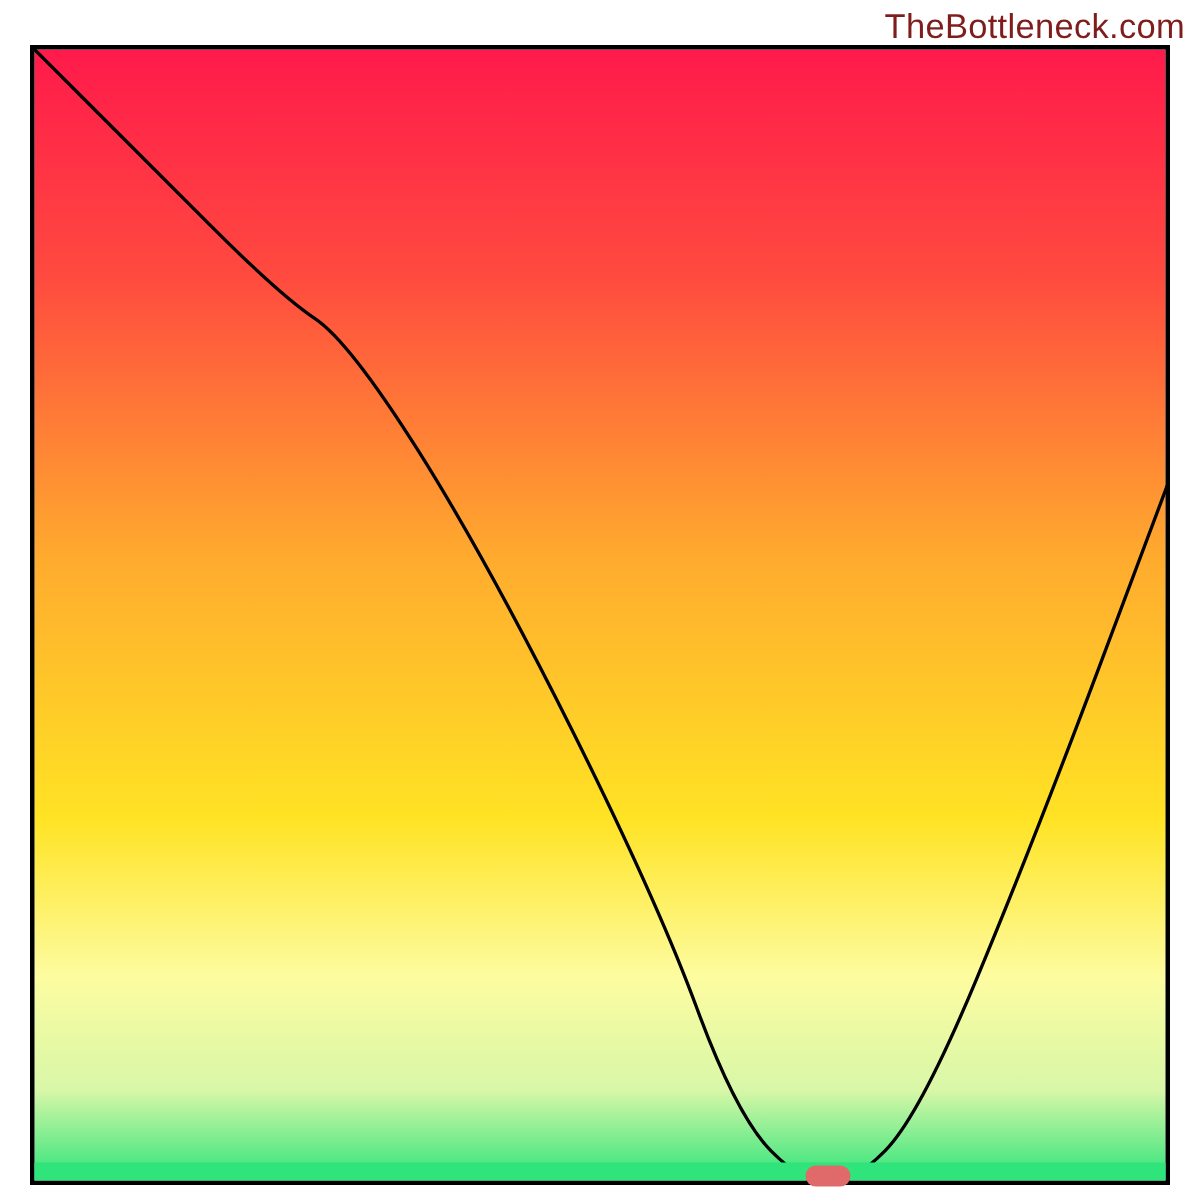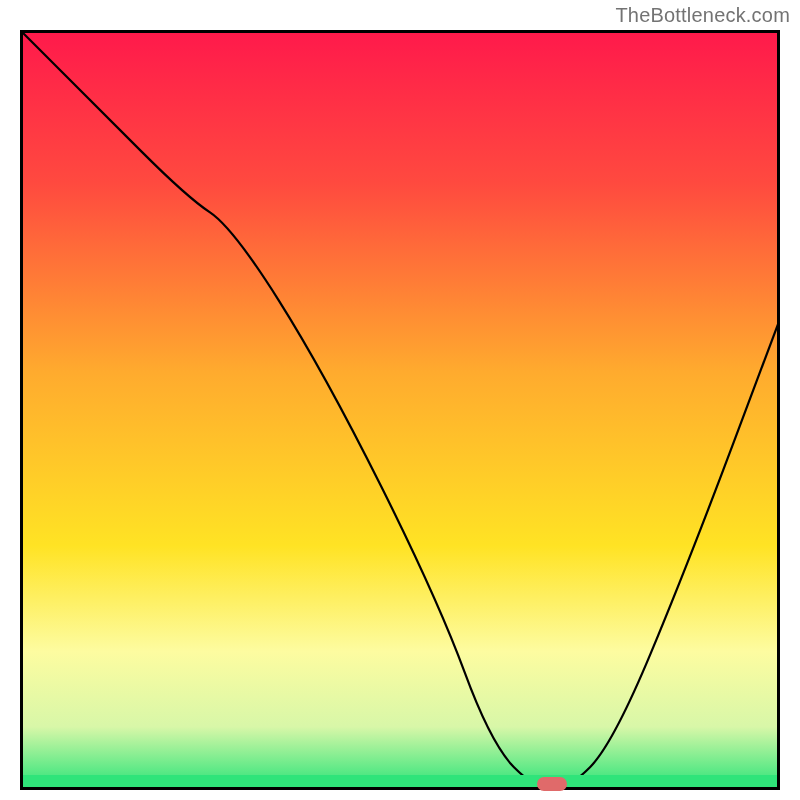--- a/index.html
+++ b/index.html
@@ -7,22 +7,22 @@
   .canvas {
     position: relative;
     width: 800px;
     height: 800px;
   }
   .watermark {
     position: absolute;
     top: 4px;
     right: 10px;
     font-family: Arial, Helvetica, sans-serif;
-    font-size: 20px;
-    color: #737373;
+    font-size: 23px;
+    color: #7f1d1d;
     letter-spacing: 0.2px;
     user-select: none;
   }
   .plot-area {
     position: absolute;
     left: 20px;
     top: 30px;
     width: 760px;
     height: 760px;
   }

